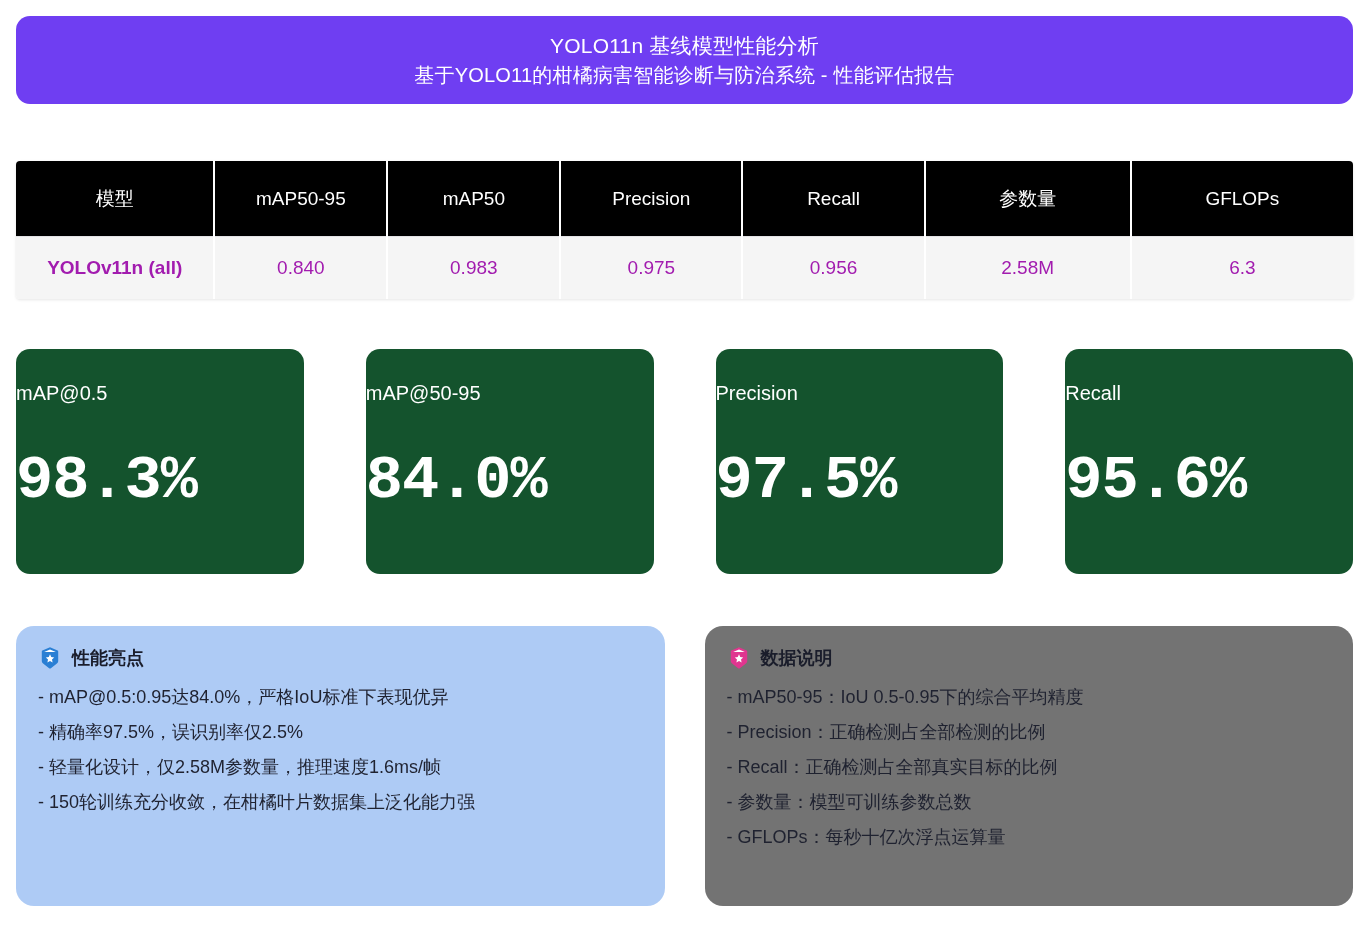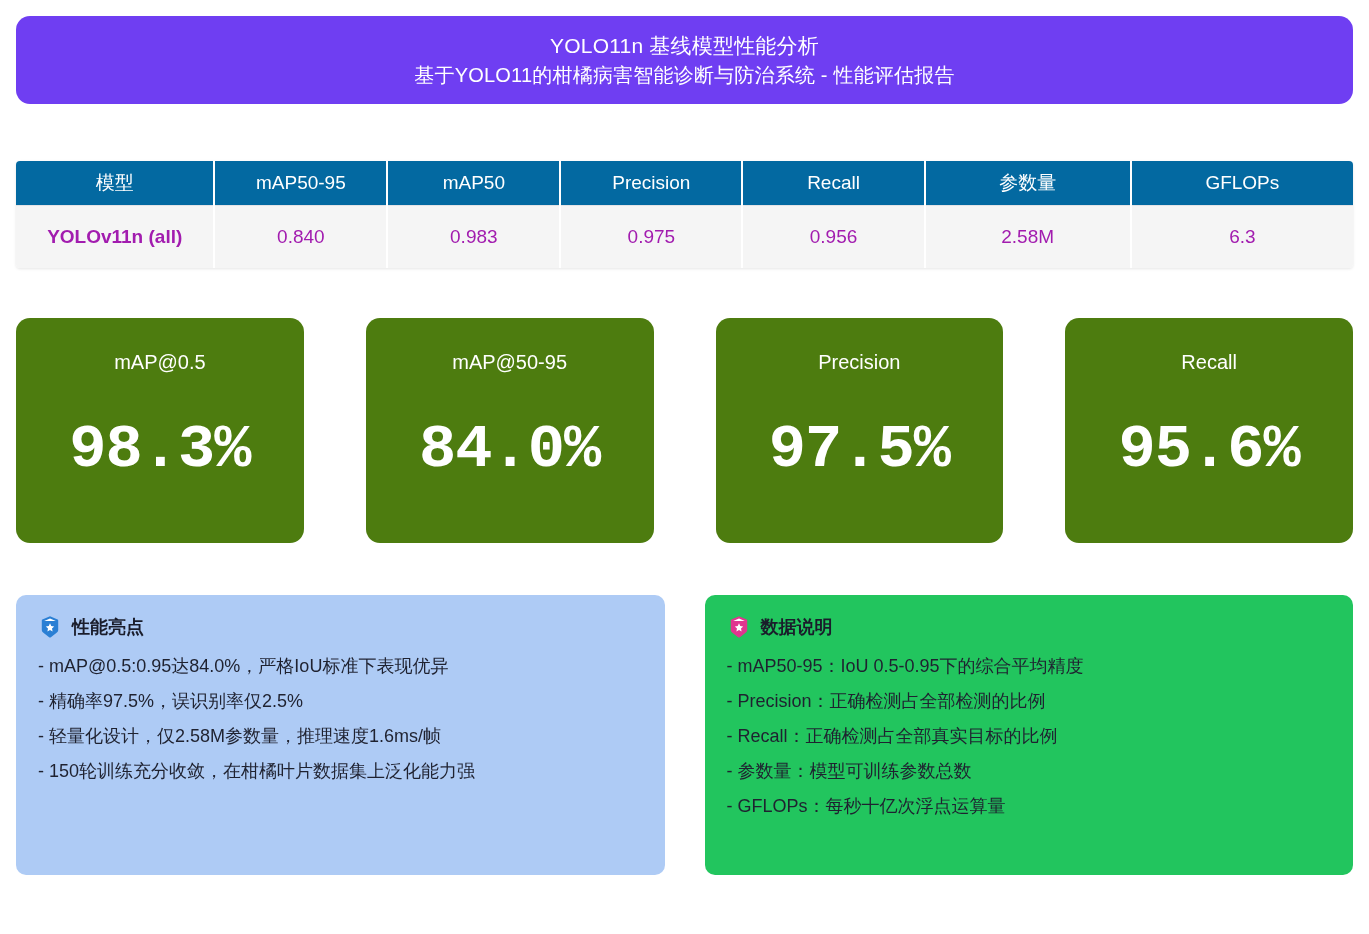--- a/index.html
+++ b/index.html
@@ -54,25 +54,25 @@
     border-radius: 4px;
     overflow: hidden;
     box-shadow: 0 1px 3px rgba(0,0,0,.10);
   }
   table.metrics-table {
     width: 100%;
     border-collapse: collapse;
     table-layout: fixed;
   }
   table.metrics-table th {
-    background: #0369a1;
+    background: #000000;
     color: #ffffff;
     font-size: 19px;
     font-weight: 400;
-    height: 44px;
+    height: 75px;
     text-align: center;
     border-right: 2px solid #ffffff;
     padding: 0;
   }
   table.metrics-table th:last-child { border-right: none; }
   table.metrics-table td {
     background: #f5f5f5;
     height: 62px;
     text-align: center;
     font-size: 19px;
@@ -89,27 +89,27 @@
   }
 
   
   .cards {
     margin-top: 50px;
     display: flex;
     gap: 62px;
   }
   .kpi-card {
     flex: 1 1 0;
-    background: #4d7c0f;
+    background: #14532d;
     border-radius: 14px;
     height: 225px;
     color: #ffffff;
     display: flex;
     flex-direction: column;
-    align-items: center;
+    align-items: flex-start;
     box-sizing: border-box;
     padding-top: 34px;
   }
   .kpi-label {
     font-size: 20px;
     font-weight: 400;
     line-height: 1;
   }
   .kpi-value {
     margin-top: 47px;
@@ -121,27 +121,27 @@
   }
 
   
   .panels {
     margin-top: 52px;
     display: flex;
     gap: 40px;
   }
   .panel {
     flex: 1 1 0;
-    border-radius: 10px;
+    border-radius: 18px;
     box-sizing: border-box;
     padding: 20px 22px 18px 22px;
     height: 280px;
   }
   .panel-highlights { background: #aecbf5; }
-  .panel-notes { background: #22c55e; }
+  .panel-notes { background: #737373; }
 
   .panel-head {
     display: flex;
     align-items: center;
     gap: 10px;
     margin-bottom: 18px;
   }
   .panel-title {
     font-size: 18px;
     font-weight: bold;

